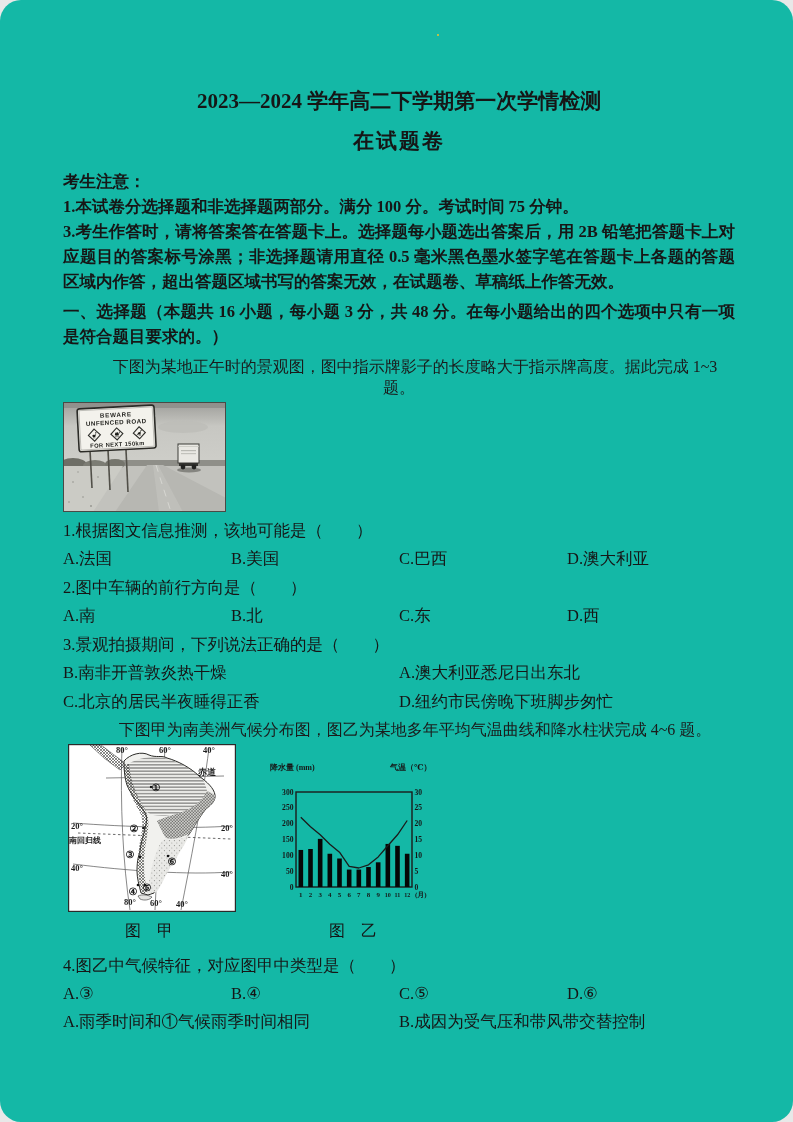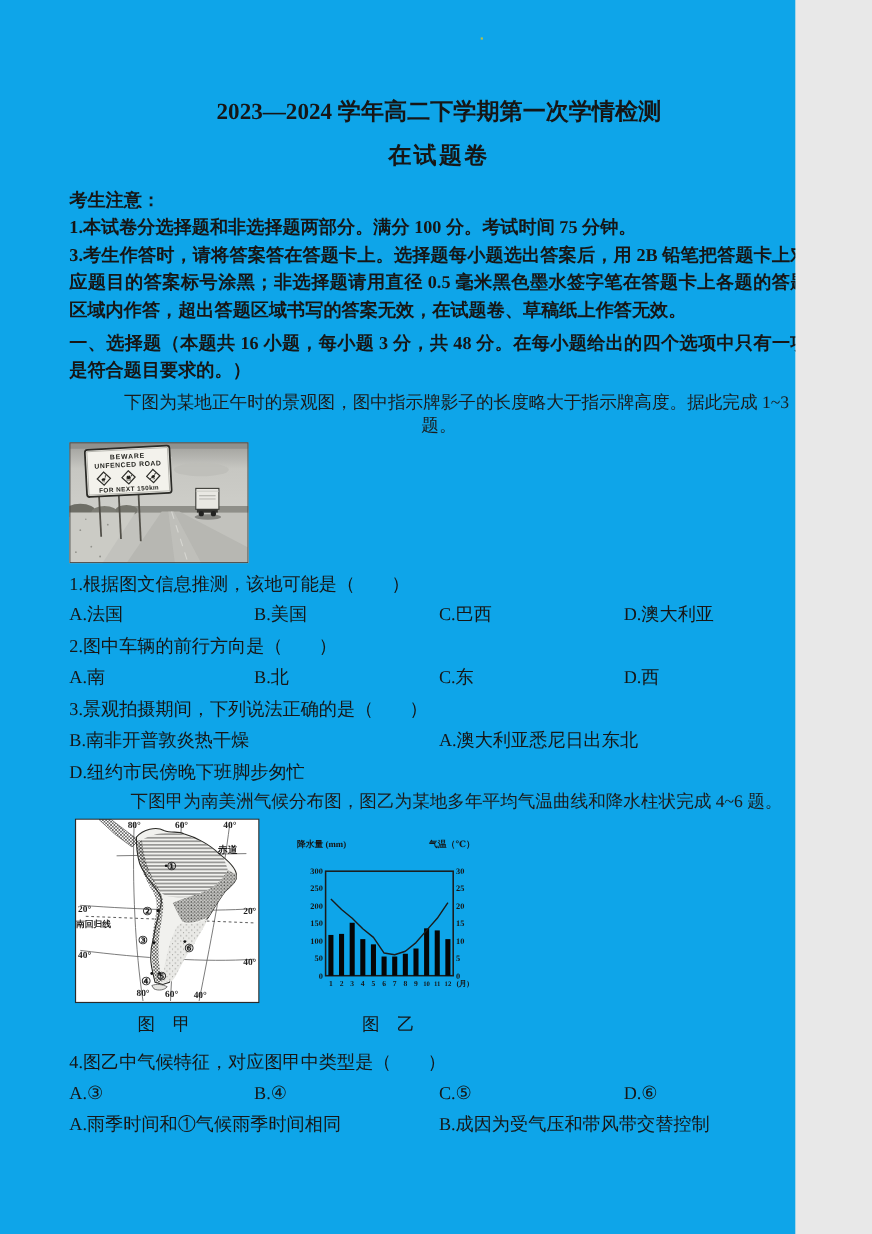--- a/index.html
+++ b/index.html
@@ -1,17 +1,17 @@
 <!DOCTYPE html>
 <html><head>
 <meta charset="utf-8">
 <style>
   html,body{margin:0;padding:0;background:#e8e8e8;}
-  .page{position:relative;width:723px;height:1122px;background:#0ea5e9;overflow:hidden;
-        font-family:"Liberation Serif","DejaVu Serif",serif;color:#161616;}
+  .page{position:relative;width:793px;height:1122px;background:#14b8a6;overflow:hidden;
+        font-family:"Liberation Serif","DejaVu Serif",serif;color:#161616;border-radius:21px;}
   .content{position:absolute;left:63px;top:88px;width:672px;}
   p{margin:0;}
   .bold{font-weight:bold;}
   .just{text-align:justify;}
   .title{font-size:21px;font-weight:bold;text-align:center;line-height:26px;margin:0 0 14px;}
   .subtitle{margin-bottom:15px;letter-spacing:2px;}
   .np{font-size:16.5px;line-height:25px;}
   .section{font-size:16.5px;line-height:25px;margin-top:5px;}
   .passage{font-size:16px;line-height:21px;text-indent:2em;margin:7px 0 4px;color:#1b1b1b;text-align:center;}
   .photo{margin:3px 0 4px;line-height:0;}
@@ -155,20 +155,21 @@
         <span>C.东</span>
         <span>D.西</span>
       </div>
     </div>
 
     <div class="qblock">
       <p class="stem">3.景观拍摄期间，下列说法正确的是（　　）</p>
       <div class="options two">
         <span>B.南非开普敦炎热干燥</span>
         <span>A.澳大利亚悉尼日出东北</span>
+        <span>C.北京的居民半夜睡得正香</span>
         <span>D.纽约市民傍晚下班脚步匆忙</span>
       </div>
     </div>
 
     <p class="passage">下图甲为南美洲气候分布图，图乙为某地多年平均气温曲线和降水柱状完成 4~6 题。</p>
 
     <div class="figrow">
       <svg class="map" width="168" height="168" viewBox="0 0 168 168">
         <defs>
           <pattern id="hl" width="4" height="3.2" patternUnits="userSpaceOnUse">

